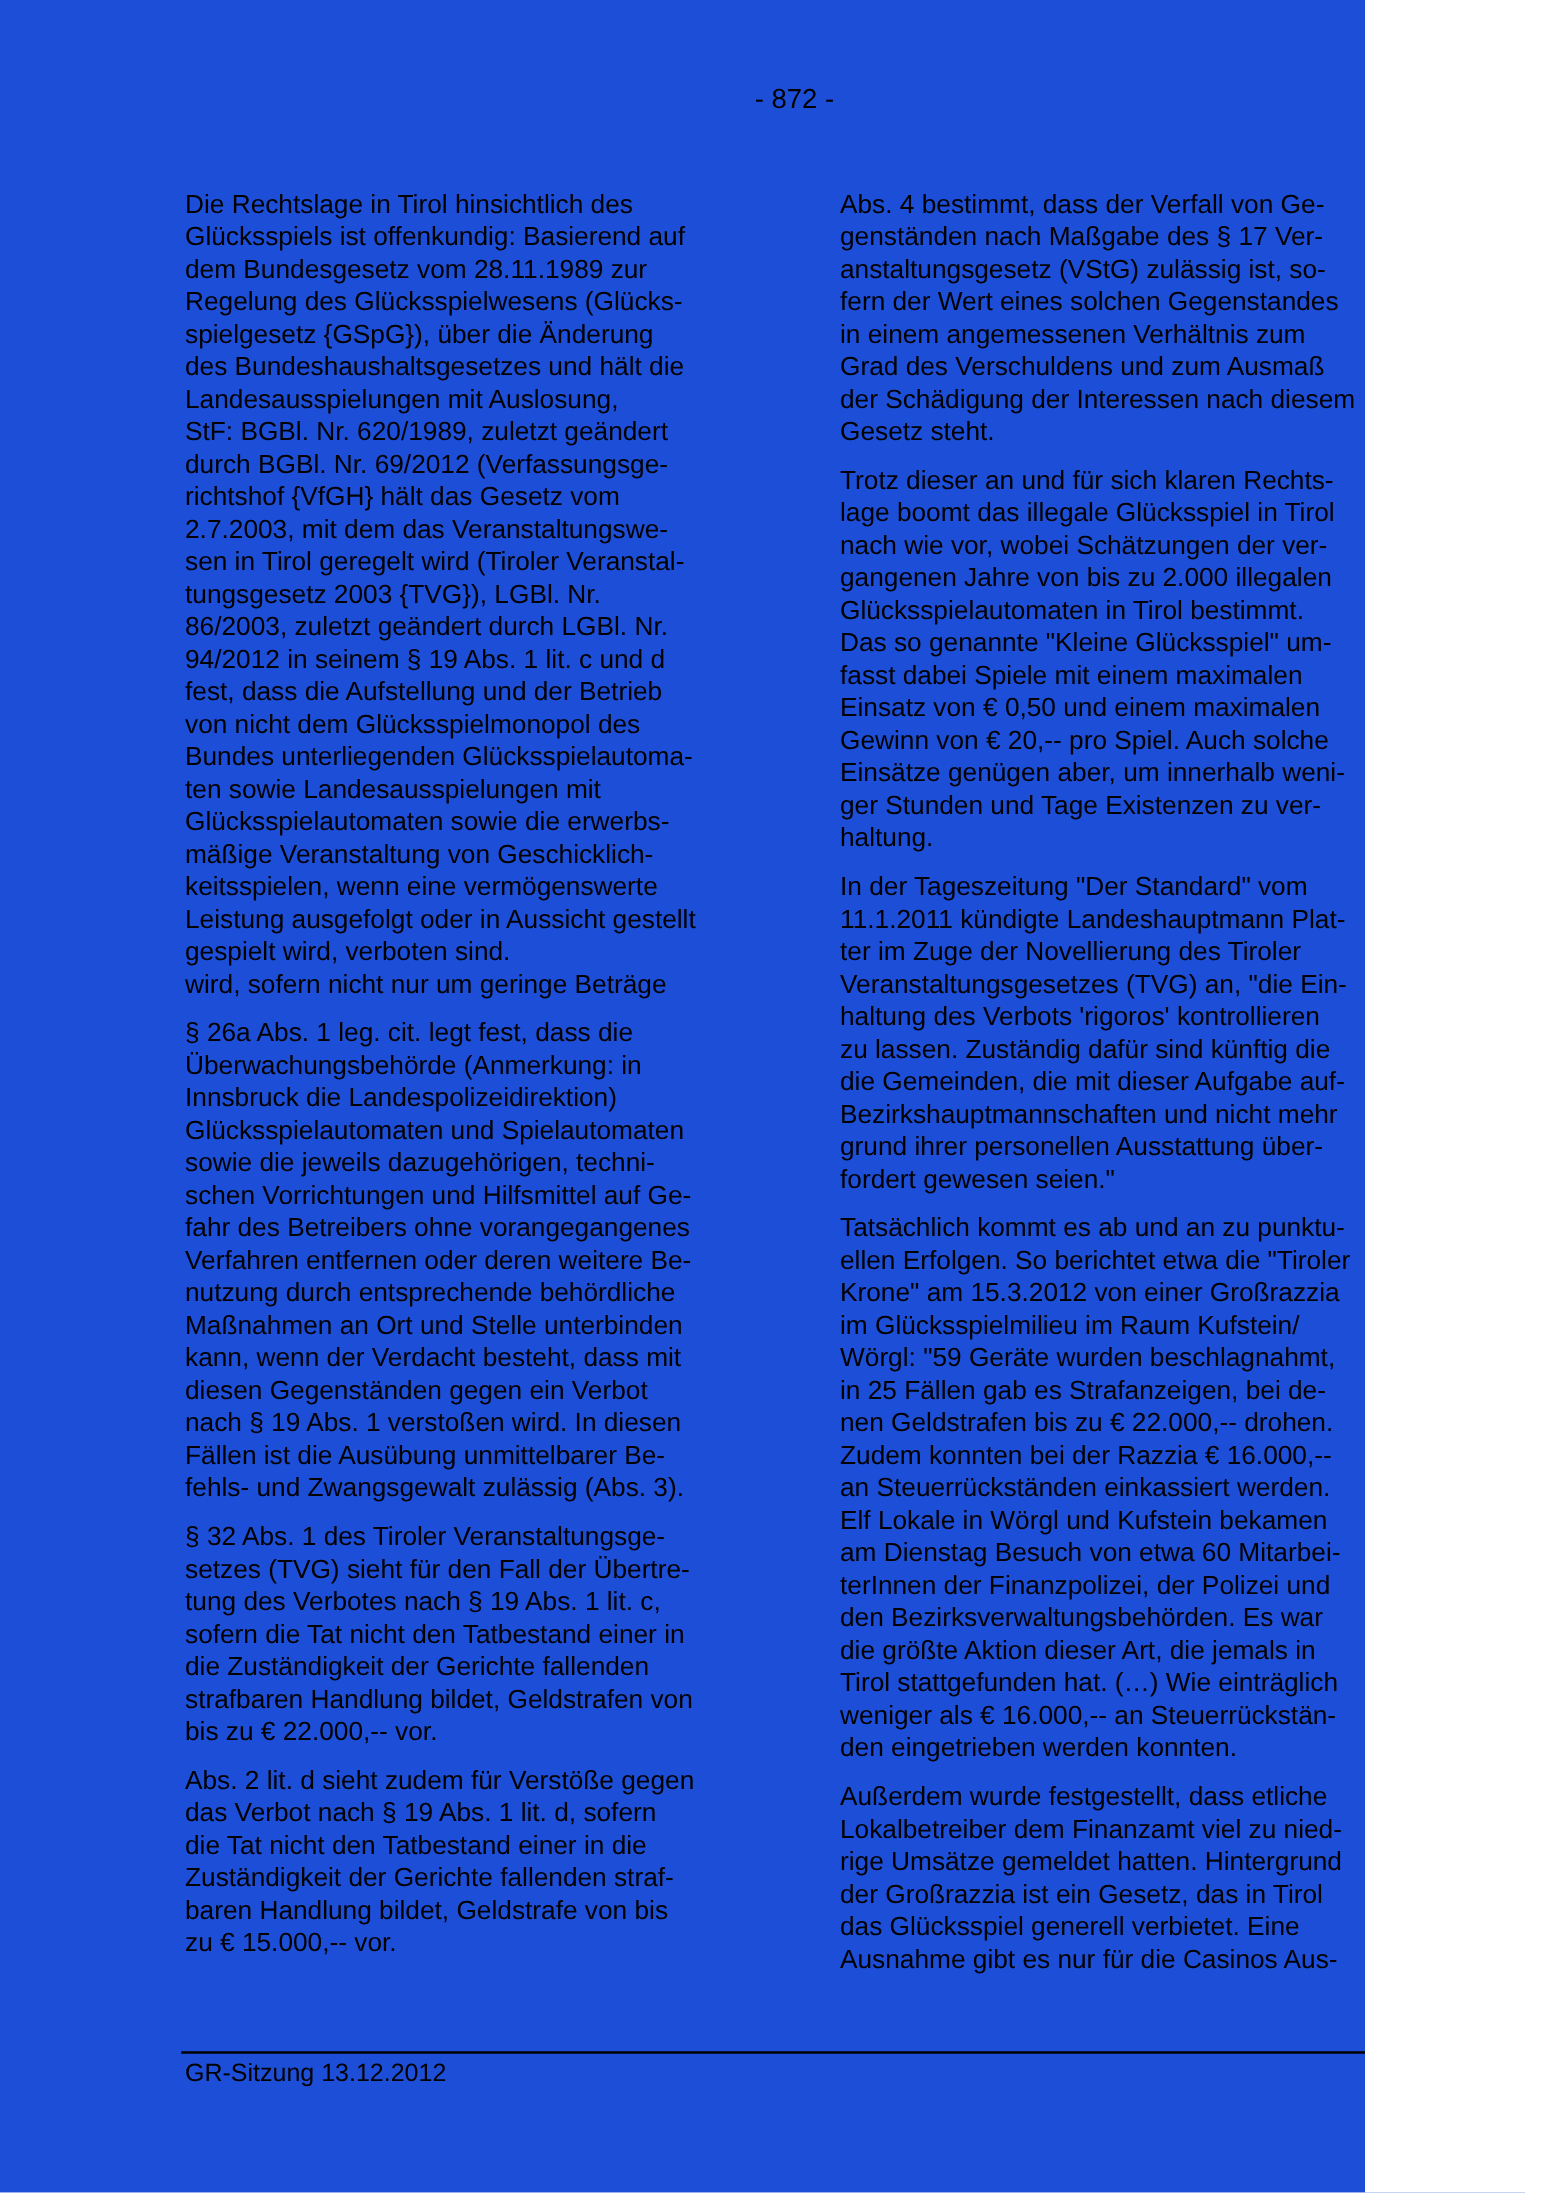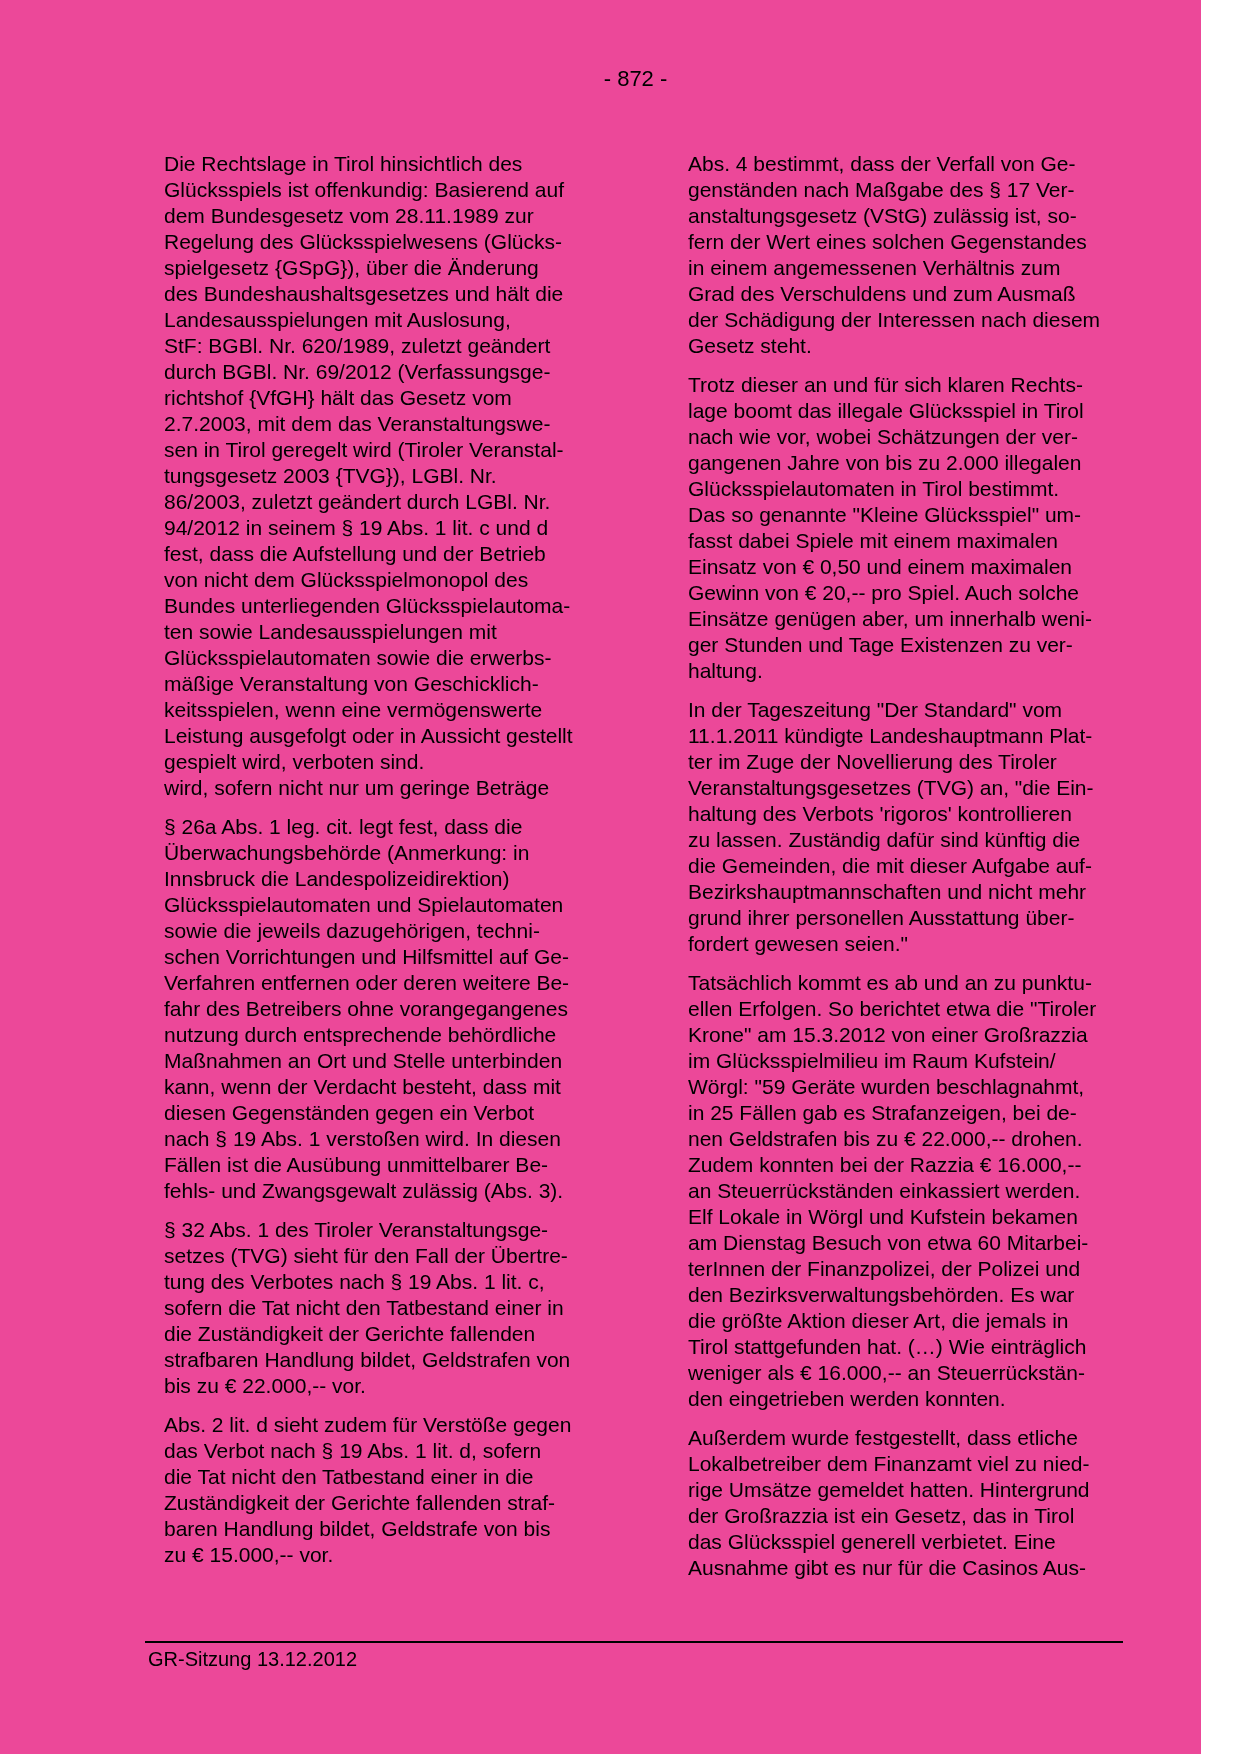--- a/index.html
+++ b/index.html
@@ -2,44 +2,43 @@
 <html><head>
 <meta charset="utf-8">
 <style>
   html, body {
     margin: 0;
     padding: 0;
     background: #ffffff;
   }
   .page {
     position: relative;
-    width: 1201px;
+    width: 1092px;
     height: 1754px;
-    background: #ec4899;
+    background: #1d4ed8;
     color: #000000;
     font-family: "Liberation Sans", "DejaVu Sans", sans-serif;
     overflow: hidden;
   }
   .page-number {
     position: absolute;
     top: 66px;
     left: 148px;
     width: 975px;
     text-align: center;
     font-size: 22px;
     line-height: 26px;
     white-space: pre;
   }
   .content {
     position: absolute;
     top: 151px;
     left: 148px;
     display: flex;
     gap: 97px;
-    margin-left: 16px;
   }
   .column {
     font-size: 21px;
     line-height: 26px;
   }
   .column.left  { width: 427px; }
   .column.right { width: 448px; }
   .para {
     margin: 0 0 13px 0;
     padding: 0;
@@ -100,22 +99,22 @@
           <span class="line">gespielt wird, verboten sind.</span>
           <span class="line">wird, sofern nicht nur um geringe Beträge</span>
         </p>
         <p class="para">
           <span class="line">§ 26a Abs. 1 leg. cit. legt fest, dass die</span>
           <span class="line">Überwachungsbehörde (Anmerkung: in</span>
           <span class="line">Innsbruck die Landespolizeidirektion)</span>
           <span class="line">Glücksspielautomaten und Spielautomaten</span>
           <span class="line">sowie die jeweils dazugehörigen, techni-</span>
           <span class="line">schen Vorrichtungen und Hilfsmittel auf Ge-</span>
+          <span class="line">fahr des Betreibers ohne vorangegangenes</span>
           <span class="line">Verfahren entfernen oder deren weitere Be-</span>
-          <span class="line">fahr des Betreibers ohne vorangegangenes</span>
           <span class="line">nutzung durch entsprechende behördliche</span>
           <span class="line">Maßnahmen an Ort und Stelle unterbinden</span>
           <span class="line">kann, wenn der Verdacht besteht, dass mit</span>
           <span class="line">diesen Gegenständen gegen ein Verbot</span>
           <span class="line">nach § 19 Abs. 1 verstoßen wird. In diesen</span>
           <span class="line">Fällen ist die Ausübung unmittelbarer Be-</span>
           <span class="line">fehls- und Zwangsgewalt zulässig (Abs. 3).</span>
         </p>
         <p class="para">
           <span class="line">§ 32 Abs. 1 des Tiroler Veranstaltungsge-</span>

